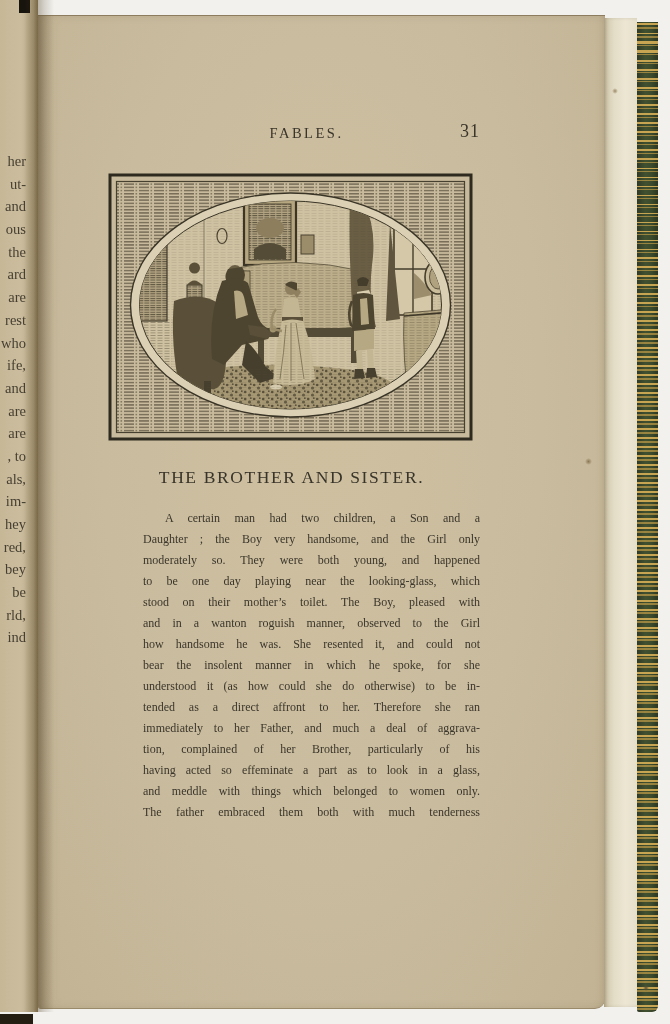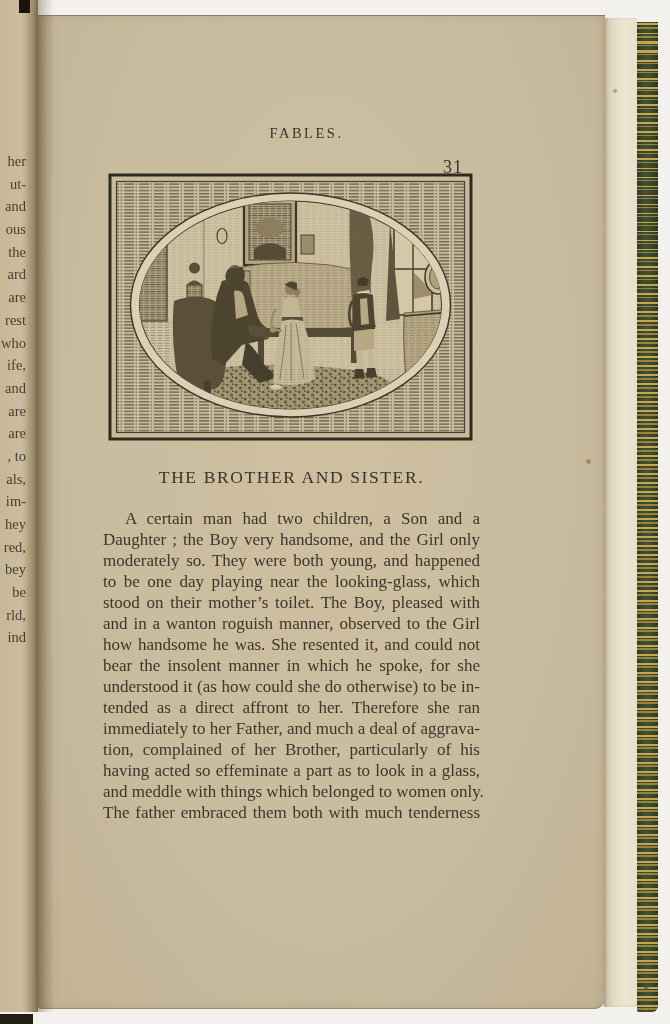--- a/index.html
+++ b/index.html
@@ -30,31 +30,31 @@
     border-top:1px solid #8d7d5e;
     border-bottom:1px solid #9a8a69;
     border-radius:0 0 10px 3px;
     box-shadow:inset 14px 0 18px -12px rgba(80,60,30,.45), inset -6px 0 9px -6px rgba(120,100,65,.35);
   }
   .running-title{
     position:absolute;left:80px;top:109px;width:377px;
     text-align:center;font-size:14.5px;letter-spacing:2.5px;color:#3a352a;
   }
   .page-number{
-    position:absolute;right:142px;top:105px;font-size:18px;letter-spacing:1px;color:#3a352a;margin-top:36px;
+    position:absolute;right:125px;top:105px;font-size:18px;letter-spacing:1px;color:#3a352a;
   }
   .illustration{position:absolute;left:70px;top:157px;width:365px;height:268px;}
   .story-title{
     position:absolute;left:65px;top:451px;width:377px;
     text-align:center;font-size:17.5px;letter-spacing:1.6px;color:#39342a;font-family:Liberation Serif, serif;
   }
   .story-text{position:absolute;left:65px;top:492px;width:377px;}
   .line{
-    height:21px;line-height:21px;font-size:17px;color:#3b362b;
-    text-align:justify;text-align-last:justify;white-space:nowrap;
+    height:21px;line-height:21px;font-size:12px;color:#3b362b;
+    text-align:justify;text-align-last:justify;white-space:nowrap;margin-left:40px;
   }
   .line.indent{text-indent:22px;}
   
   .deckle-edge{
     position:absolute;left:604px;top:18px;width:33px;height:989px;
     background:linear-gradient(90deg,#cfc5aa 0%,#e3dcc6 30%,#ece6d3 65%,#e6dfca 100%);
     box-shadow:inset 3px 0 4px -2px rgba(100,85,55,.5);
   }
   .binding-edge{
     position:absolute;left:637px;top:22px;width:21px;height:990px;

